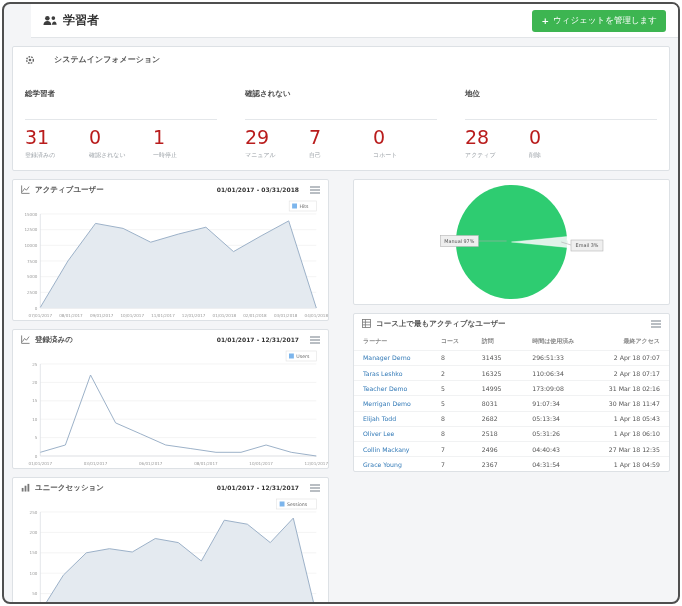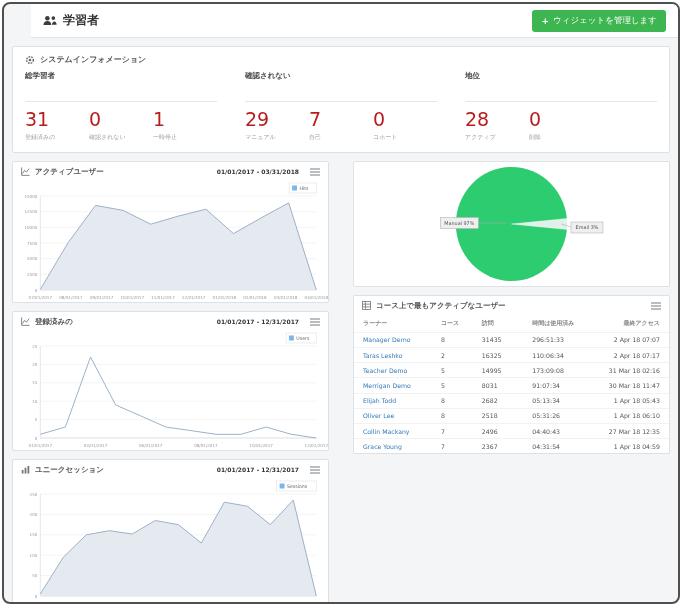--- a/index.html
+++ b/index.html
@@ -6,21 +6,21 @@
   html,body { background:#fff; }
   body { width:682px; height:606px; font-family:"DejaVu Sans","Liberation Sans",sans-serif; }
   .frame { width:678px; height:602px; margin:2px; border:2px solid #4f4f4f; border-radius:8px; background:#f4f5f7; overflow:hidden; }
   .topbar { height:34px; background:#fff; border-bottom:1px solid #e2e5e8; display:flex; align-items:center; padding:0 12px;margin-left:27px; }
   .page-title { font-size:12px; font-weight:bold; color:#333; margin-left:6px; }
   .btn-green { margin-left:auto; background:#3db551; color:#fff; border:none; border-radius:3px; font-size:8.5px; padding:5px 9px; display:flex; align-items:center; gap:4px; cursor:pointer; font-family:inherit; }
   .btn-green .plus { font-weight:bold; font-size:9px; }
   .content { padding:8px; height:568px; overflow:hidden; }
   .panel { background:#fff; border:1px solid #dde1e5; border-radius:2px; }
   .sys { padding:7px 12px 10px; margin-bottom:8px; }
-  .sys-head { display:flex; align-items:center; gap:5px; margin-bottom:6px; }
+  .sys-head { display:flex; align-items:center; gap:19px; margin-bottom:24px; }
   .sys-title { font-size:8px; font-weight:bold; color:#555; }
   .sys-groups { display:grid; grid-template-columns:1fr 1fr 1fr; column-gap:28px; }
   .grp-head { font-size:7.5px; font-weight:bold; color:#4a4a4a; padding-bottom:20px; border-bottom:1px solid #e4e7ea; margin-bottom:7px; }
   .grp-stats { display:grid; grid-template-columns:1fr 1fr 1fr; }
   .stat-val { font-size:19px; color:#b91c1c; line-height:1.15; }
   .stat-lbl { font-size:6px; color:#9aa0a6; margin-top:2px; }
   .cols { display:flex; gap:24px; align-items:flex-start;justify-content:flex-end; }
   .col { flex:1; display:flex; flex-direction:column; gap:8px; min-width:0; }
   .w-head { display:flex; align-items:center; gap:5px; padding:5px 8px 3px; }
   .w-title { font-size:7.5px; font-weight:bold; color:#555; }

